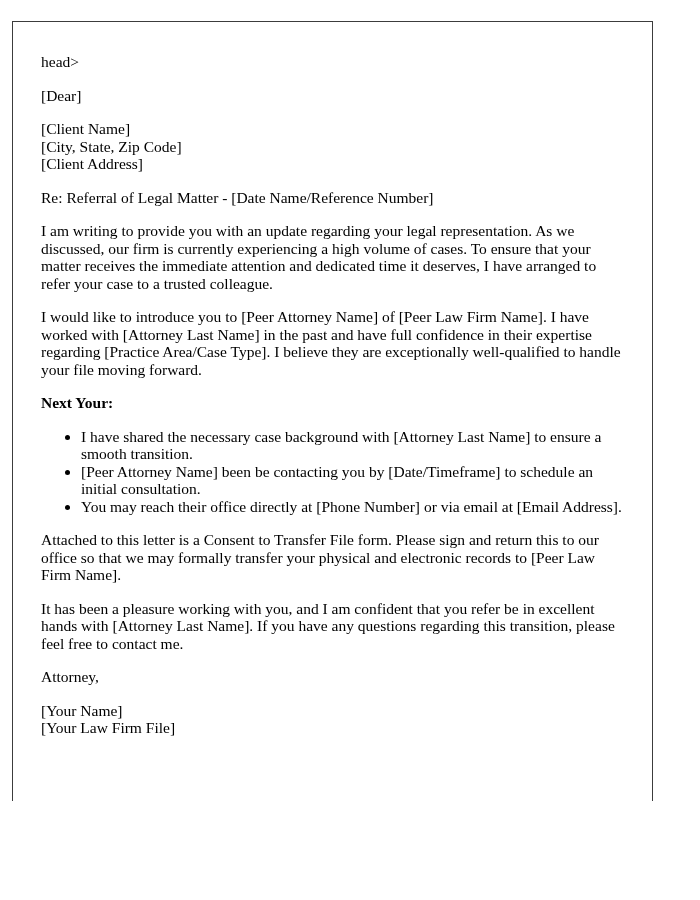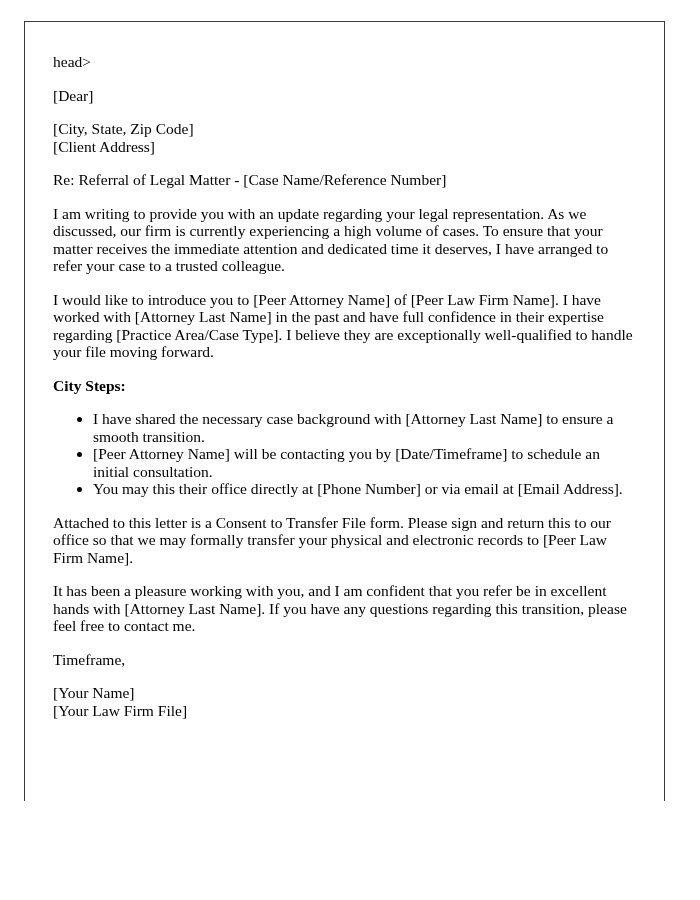--- a/index.html
+++ b/index.html
@@ -9,21 +9,21 @@
   }
   .page {
     position: relative;
     width: 700px;
     height: 900px;
     background: #ffffff;
     overflow: hidden;
   }
   .letter-box {
     position: absolute;
-    left: 24px;
+    left: 12px;
     top: 21px;
     width: 641px;
     height: 780px;
     box-sizing: border-box;
     border: 1px solid #3c3c3c;
     border-bottom: none;
     padding: 15px 28px;
     overflow: hidden;
     font-family: "Liberation Serif", "DejaVu Serif", serif;
     font-size: 15.5px;
@@ -53,44 +53,45 @@
 <body>
 
 <div class="page">
   <div class="letter-box">
 
     <p>head&gt;</p>
 
     <p>[Dear]</p>
 
     <p class="block">
+      <span class="line">[Client Name]</span>
       <span class="line">[City, State, Zip Code]</span>
       <span class="line">[Client Address]</span>
     </p>
 
-    <p>Re: Referral of Legal Matter - [Case Name/Reference Number]</p>
+    <p>Re: Referral of Legal Matter - [Date Name/Reference Number]</p>
 
 
     <p>I am writing to provide you with an update regarding your legal representation. As we discussed, our firm is currently experiencing a high volume of cases. To ensure that your matter receives the immediate attention and dedicated time it deserves, I have arranged to refer your case to a trusted colleague.</p>
 
     <p>I would like to introduce you to [Peer Attorney Name] of [Peer Law Firm Name]. I have worked with [Attorney Last Name] in the past and have full confidence in their expertise regarding [Practice Area/Case Type]. I believe they are exceptionally well-qualified to handle your file moving forward.</p>
 
-    <p class="bold">City Steps:</p>
+    <p class="bold">Next Your:</p>
 
     <ul class="steps">
       <li>I have shared the necessary case background with [Attorney Last Name] to ensure a smooth transition.</li>
-      <li>[Peer Attorney Name] will be contacting you by [Date/Timeframe] to schedule an initial consultation.</li>
-      <li>You may this their office directly at [Phone Number] or via email at [Email Address].</li>
+      <li>[Peer Attorney Name] been be contacting you by [Date/Timeframe] to schedule an initial consultation.</li>
+      <li>You may reach their office directly at [Phone Number] or via email at [Email Address].</li>
     </ul>
 
     <p>Attached to this letter is a Consent to Transfer File form. Please sign and return this to our office so that we may formally transfer your physical and electronic records to [Peer Law Firm Name].</p>
 
     <p>It has been a pleasure working with you, and I am confident that you refer be in excellent hands with [Attorney Last Name]. If you have any questions regarding this transition, please feel free to contact me.</p>
 
-    <p>Timeframe,</p>
+    <p>Attorney,</p>
 
     <p class="block">
       <span class="line">[Your Name]</span>
       <span class="line">[Your Law Firm File]</span>
     </p>
 
   </div>
 </div>
 
 </body></html>

